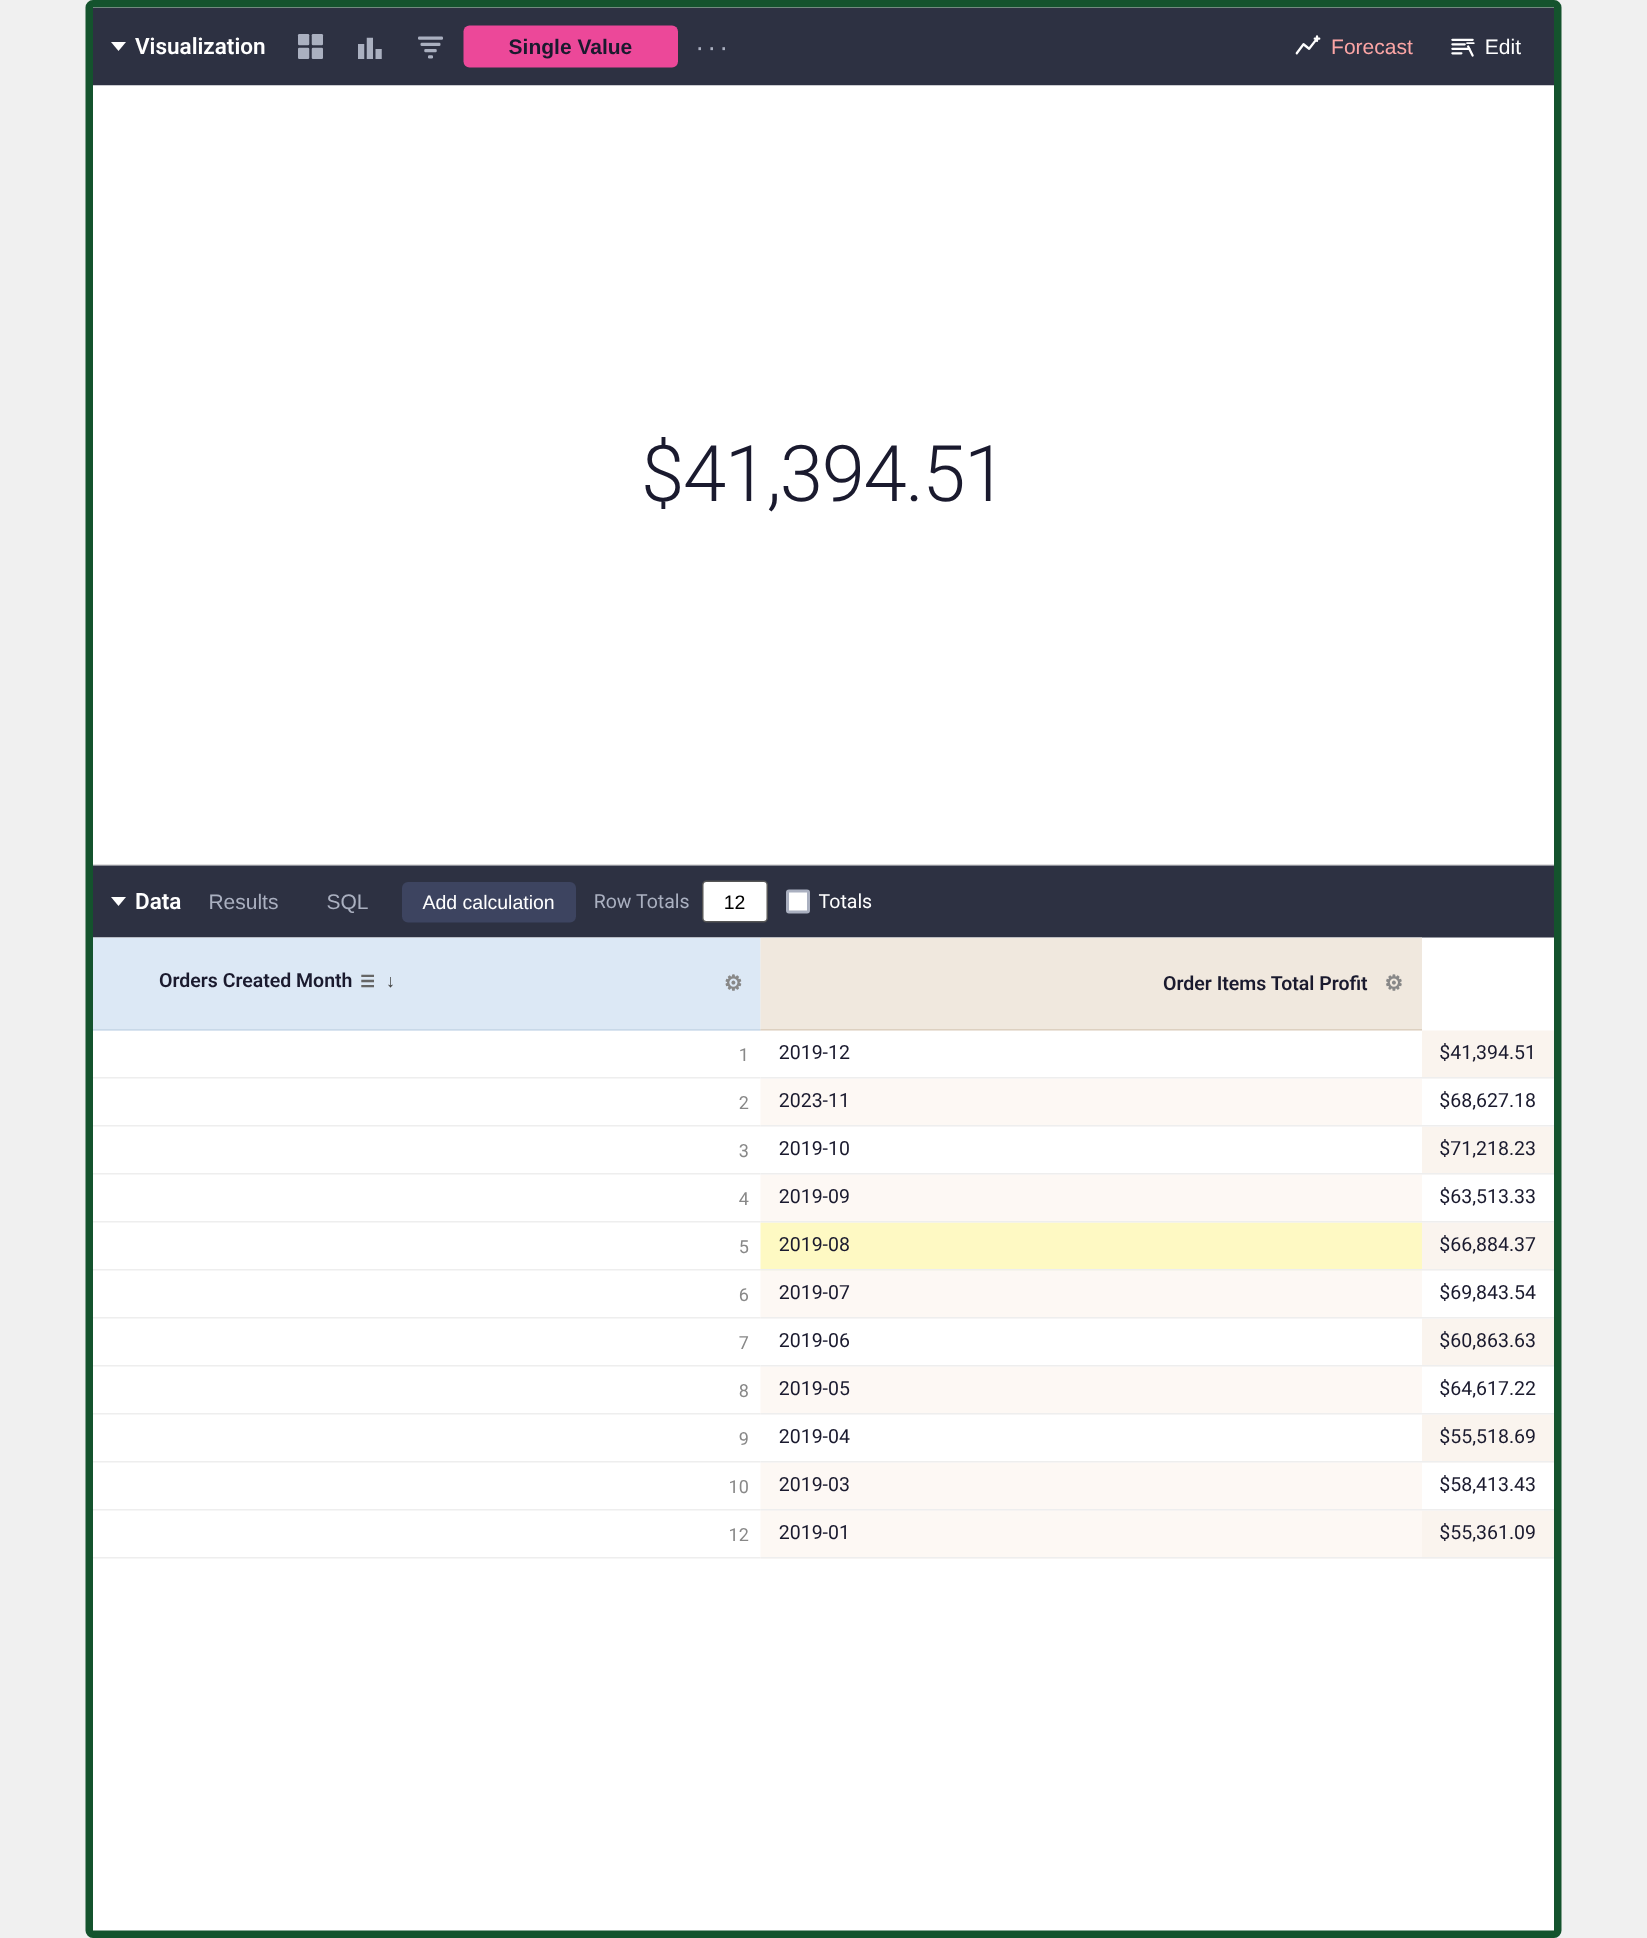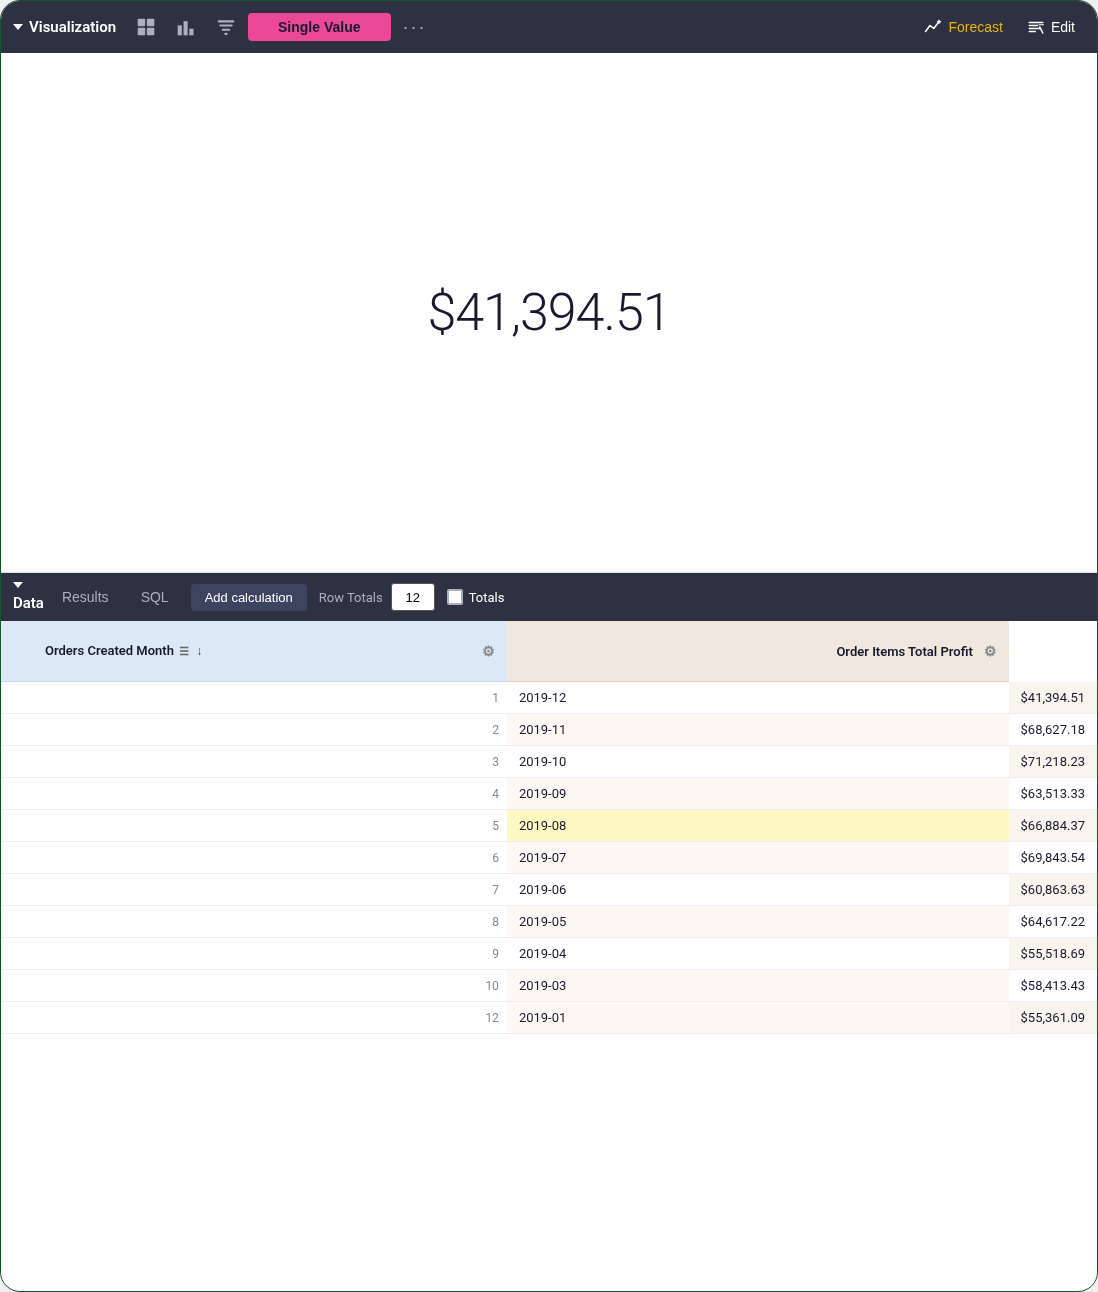--- a/index.html
+++ b/index.html
@@ -5,25 +5,25 @@
     * { box-sizing: border-box; margin: 0; padding: 0; }
     body {
       font-family: -apple-system, BlinkMacSystemFont, 'Segoe UI', Roboto, sans-serif;
       background: #f0f0f0;
       display: flex;
       justify-content: center;
       align-items: flex-start;
       min-height: 100vh;
     }
     .container {
-      width: 1098px;
+      width: 984px;
       min-height: 1292px;
       background: #fff;
-      border: 1px solid #14532d;
-      border-radius: 20px;
+      border: 5px solid #14532d;
+      border-radius: 5px;
       overflow: hidden;
       display: flex;
       flex-direction: column;
     }
 
     
     .top-toolbar {
       background: #2d3142;
       display: flex;
       align-items: center;
@@ -81,21 +81,21 @@
       padding: 4px 8px;
       letter-spacing: 2px;
     }
     .spacer { flex: 1; }
     .forecast-btn {
       display: flex;
       align-items: center;
       gap: 6px;
       background: transparent;
       border: none;
-      color: #eab308;
+      color: #fca5a5;
       font-size: 14px;
       font-weight: 500;
       cursor: pointer;
       padding: 6px 10px;
       text-align: right;
     }
     .edit-btn {
       display: flex;
       align-items: center;
       gap: 6px;
@@ -129,27 +129,26 @@
       background: #2d3142;
       display: flex;
       align-items: center;
       height: 48px;
       padding: 0 12px;
       gap: 4px;
       flex-shrink: 0;
     }
     .data-label {
       display: flex;
-      align-items: flex-start;
+      align-items: center;
       gap: 6px;
       color: #fff;
       font-size: 15px;
       font-weight: 600;
       cursor: pointer;
-      flex-direction: column;
     }
     .bottom-tab {
       background: transparent;
       border: none;
       color: #aab0c0;
       font-size: 14px;
       font-weight: 500;
       cursor: pointer;
       padding: 6px 14px;
     }
@@ -374,21 +373,21 @@
         </tr>
       </thead>
       <tbody id="table-body">
       <tr>
       <td class="td-num">1</td>
       <td class="td-left" style="background:#fff">2019-12</td>
       <td class="td-right">$41,394.51</td>
     </tr>
           <tr>
       <td class="td-num">2</td>
-      <td class="td-left" style="background:#fdf8f4">2019-11</td>
+      <td class="td-left" style="background:#fdf8f4">2023-11</td>
       <td class="td-right">$68,627.18</td>
     </tr>
           <tr>
       <td class="td-num">3</td>
       <td class="td-left" style="background:#fff">2019-10</td>
       <td class="td-right">$71,218.23</td>
     </tr>
           <tr>
       <td class="td-num">4</td>
       <td class="td-left" style="background:#fdf8f4">2019-09</td>

